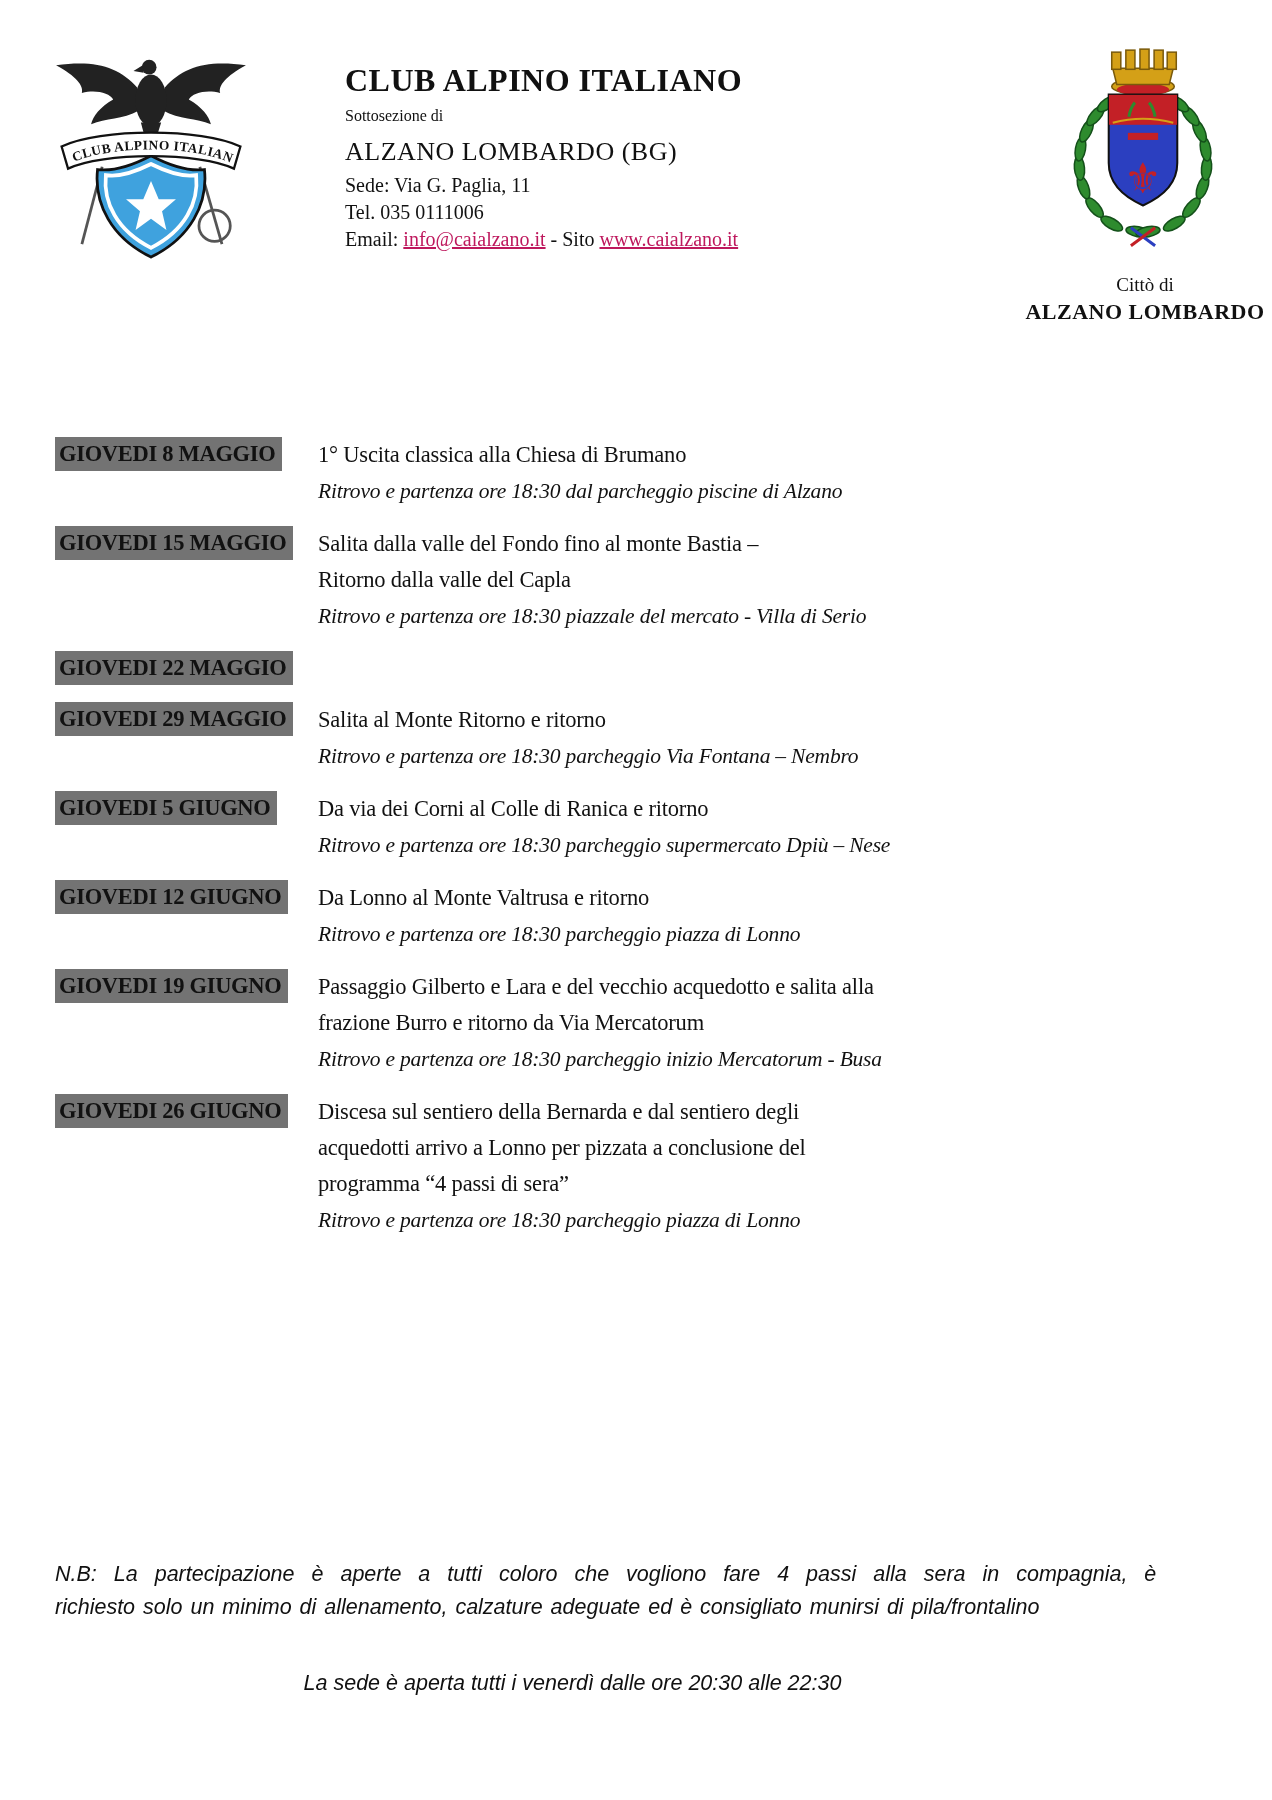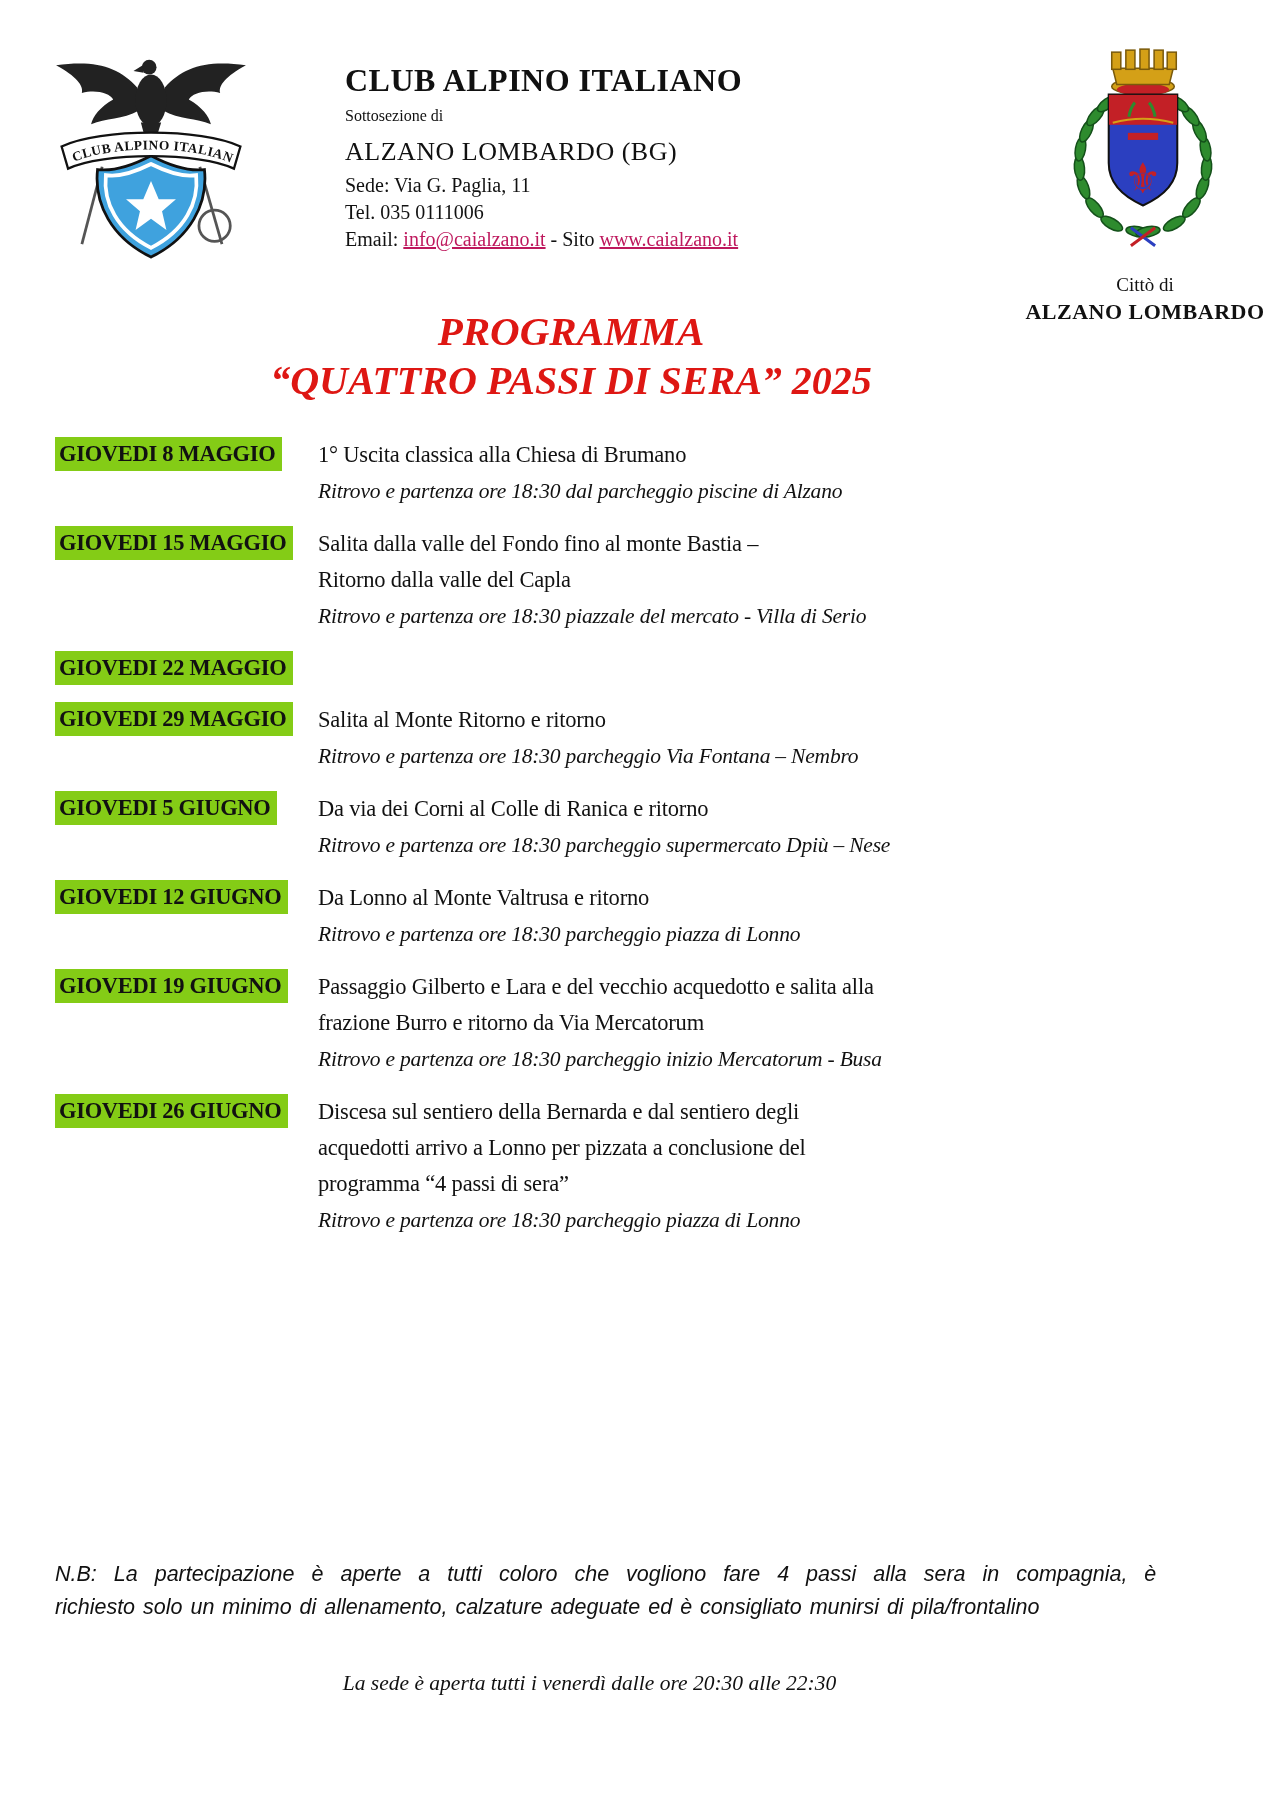--- a/index.html
+++ b/index.html
@@ -22,33 +22,33 @@
   
   .main-title{position:absolute;left:40px;top:306px;width:1062px;text-align:center;
               color:#DE1713;font-weight:bold;font-style:italic;}
   .title-l1{font-size:41px;line-height:50px;}
   .title-l2{font-size:40px;line-height:50px;}
 
   
   .events{position:absolute;left:55px;top:437px;width:1030px;}
   .event{display:flex;margin-bottom:17px;}
   .date-col{width:263px;flex:0 0 263px;}
-  .hl{display:inline-block;background:#84cc16;font-weight:bold;font-size:22.5px;
+  .hl{display:inline-block;background:#737373;font-weight:bold;font-size:22.5px;
       letter-spacing:-0.3px;line-height:28px;padding:3px 7px 3px 4px;white-space:nowrap;}
   .desc-col{flex:1;max-width:765px;}
   .etitle{font-size:22.5px;font-weight:normal;line-height:36px;white-space:pre-line;letter-spacing:-0.2px;}
   .emeet{font-size:21.5px;font-style:italic;line-height:36px;letter-spacing:-0.2px;}
 
   
   .nb-note{position:absolute;left:55px;top:1558px;width:1230px;
            font-family:"Liberation Sans",sans-serif;font-style:italic;font-size:21.5px;line-height:33px;}
   .nb-line1{word-spacing:11px;white-space:nowrap;}
   .nb-line2{word-spacing:2px;white-space:nowrap;}
-  .sede-note{position:absolute;left:17px;top:1668px;width:1145px;text-align:center;
-             font-family:Liberation Serif, serif;font-style:italic;font-size:21.5px;line-height:30px;}
+  .sede-note{position:absolute;left:0;top:1668px;width:1145px;text-align:center;
+             font-family:Liberation Sans, sans-serif;font-style:italic;font-size:21.5px;line-height:30px;}
 </style>
 </head>
 <body>
 
 <div class="page">
 
   <svg class="cai-logo" viewBox="0 0 230 250">
     <g fill="#222">
       <path d="M100,42 C80,20 55,12 12,18 C34,30 42,40 40,48 C55,44 70,48 74,55 C60,63 52,73 50,82 C66,75 84,77 102,67 Z"></path>
       <path d="M130,42 C150,20 175,12 218,18 C196,30 188,40 190,48 C175,44 160,48 156,55 C170,63 178,73 180,82 C164,75 146,77 128,67 Z"></path>
@@ -138,24 +138,20 @@
         <rect x="71" y="98" width="30" height="7" fill="#C32026"></rect>
       </g>
       <text x="86" y="158" text-anchor="middle" font-size="42" fill="#C32026" font-family="DejaVu Sans, sans-serif">⚜</text>
     </g>
   </svg>
   <div class="city-caption">
     <div class="city-line1">Cittò di</div>
     <div class="city-line2">ALZANO LOMBARDO</div>
   </div>
 
-  <div class="main-title">
-    <div class="title-l1">PROGRAMMA</div>
-    <div class="title-l2">“QUATTRO PASSI DI SERA” 2025</div>
-  </div>
 
   <div class="events">
 
     <div class="event">
       <div class="date-col">
         <span class="hl">GIOVEDI 8 MAGGIO</span>
       </div>
       <div class="desc-col">
         <div class="etitle">1° Uscita classica alla Chiesa di Brumano</div>
         <div class="emeet">Ritrovo e partenza ore 18:30 dal parcheggio piscine di Alzano</div>

